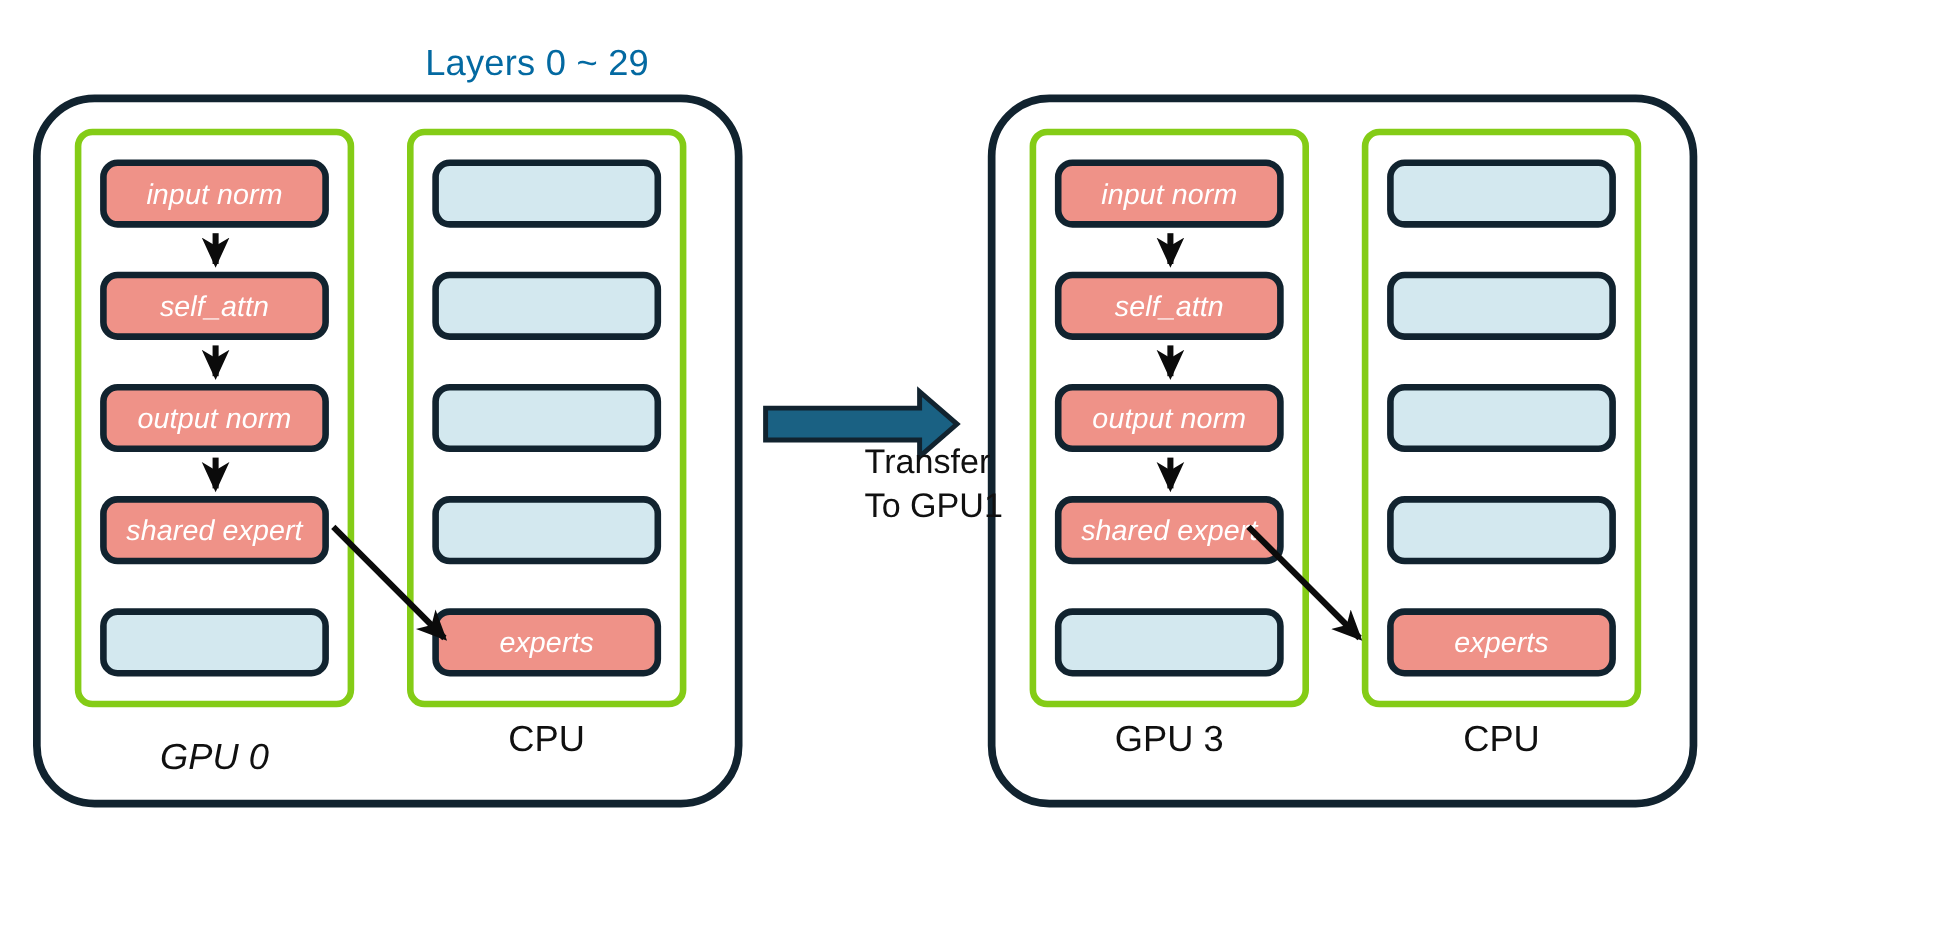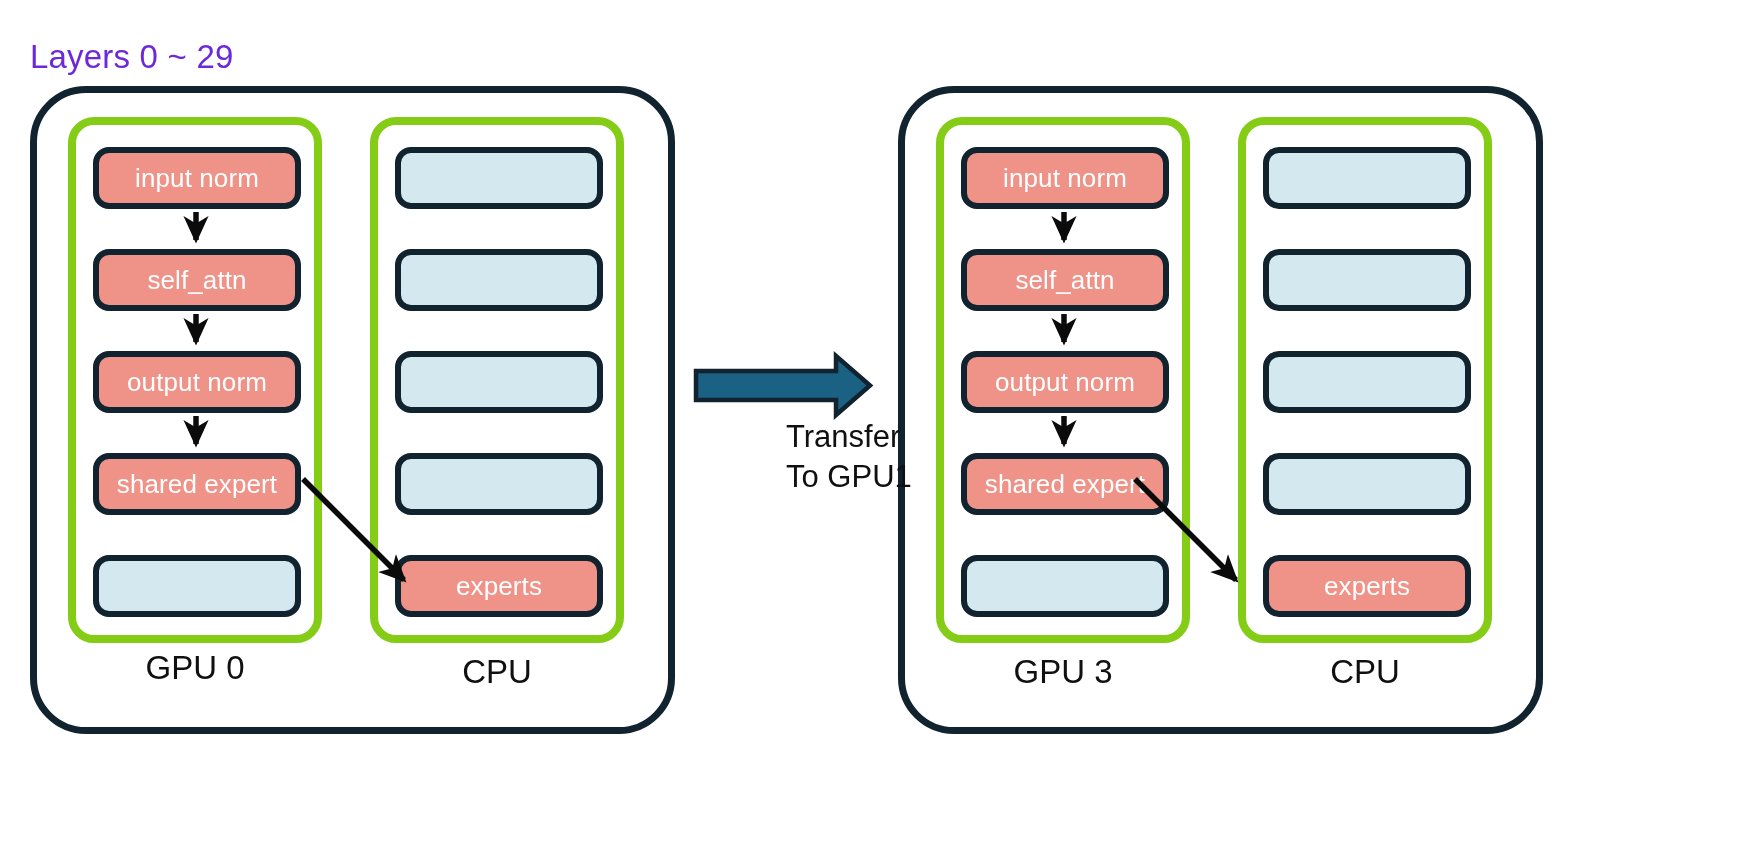--- a/index.html
+++ b/index.html
@@ -30,33 +30,34 @@
   .group {
     position: absolute;
     border: 7px solid #11232f;
     border-radius: 56px;
     background: #ffffff;
   }
 
   .group-title {
     position: absolute;
     width: 100%;
-    text-align: left;
+    text-align: right;
     font-size: 33px;
     letter-spacing: 0.2px;
-    color: #6d28d9;
+    color: #0369a1;
     white-space: nowrap;
   }
 
   
   .lane {
     position: absolute;
-    border: 8px solid #84cc16;
-    border-radius: 26px;
-    background: #ffffff;
+    border: 6px solid #84cc16;
+    border-radius: 16px;
+    background: #ffffff;
+    font-style: italic;
   }
 
   .lane-label {
     position: absolute;
     width: 100%;
     text-align: center;
     font-size: 33px;
     color: #101010;
     white-space: nowrap;
   }
@@ -123,21 +124,21 @@
 
       <div class="block blue" style="left:17px; top:124px; width:208px; height:62px;"></div>
 
       <div class="block blue" style="left:17px; top:226px; width:208px; height:62px;"></div>
 
       <div class="block blue" style="left:17px; top:328px; width:208px; height:62px;"></div>
 
       <div class="block salmon" style="left:17px; top:430px; width:208px; height:62px;">experts</div>
     </div>
 
-    <div class="lane-label" style="left:31px; top:556px; width:254px;">GPU 0</div>
+    <div class="lane-label" style="left:31px; top:576px; width:254px;font-style:italic;">GPU 0</div>
 
     <div class="lane-label" style="left:333px; top:560px; width:254px;">CPU</div>
   </div>
 
 
   <div class="group" style="left:898px; top:86px; width:645px; height:648px;">
 
     <div class="lane" style="left:31px; top:24px; width:254px; height:526px;">
 
       <div class="block salmon" style="left:17px; top:22px; width:208px; height:62px;">input norm</div>
@@ -194,18 +195,18 @@
 
     <g>
       <line x1="1135" y1="479" x2="1236" y2="580" stroke="#0b0b0b" stroke-width="5.5" marker-end="url(#tip-black)"></line>
     </g>
 
     <g>
       <path d="M 696 371 L 836 371 L 836 356 L 870 385.5 L 836 415 L 836 400 L 696 400 Z" fill="#1a6183" stroke="#11232f" stroke-width="4.5" stroke-linejoin="miter"></path>
     </g>
   </svg>
 
-  <div class="transfer-label" style="left:786px; top:417px;">
+  <div class="transfer-label" style="left:786px; top:400px;">
     <div>Transfer</div>
     <div>To GPU1</div>
   </div>
 
 </div>
 
 </body></html>

